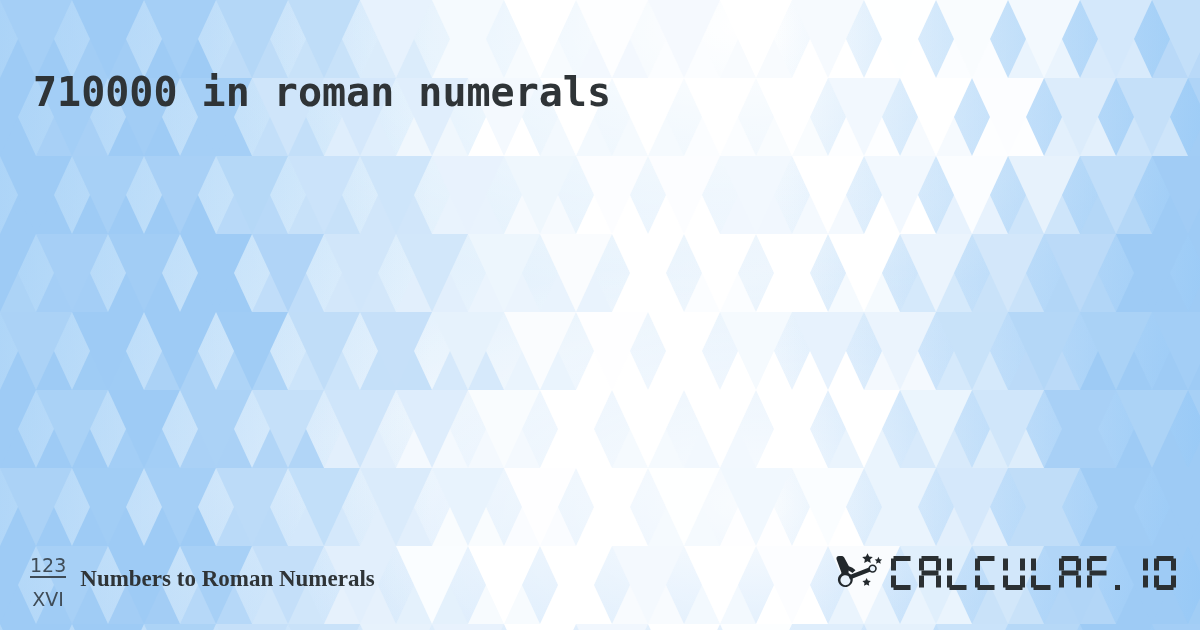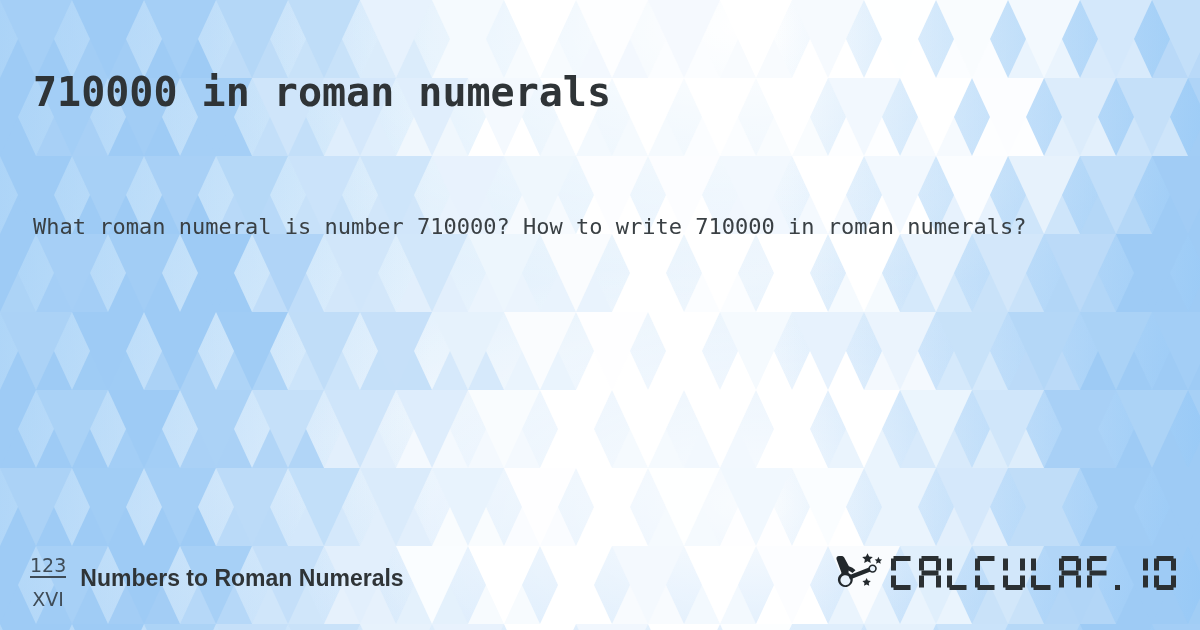--- a/index.html
+++ b/index.html
@@ -104,21 +104,21 @@
   .logo-frac .den {
     font-size: 19px;
     letter-spacing: 0px;
     padding-top: 12px;
   }
   .footer-title {
     font-size: 23px;
     font-weight: bold;
     color: #2f3437;
     white-space: nowrap;
-    font-family: Liberation Sans, sans-serif;
+    font-family: Liberation Serif, serif;
   }
 
   .brand {
     position: absolute;
     right: 18px;
     top: 2px;
     display: flex;
     align-items: center;
   }
   .brand-icon {
@@ -655,21 +655,20 @@
         <polygon points="1260,858 1224,780 1296,780" fill="rgb(163,205,245)"></polygon>
         <polygon points="1332,780 1296,858 1368,858" fill="rgb(158,203,245)"></polygon>
         <polygon points="1332,858 1296,780 1368,780" fill="rgb(166,207,246)"></polygon>
       </g>
   </svg>
 
   <div id="content">
 
     <h1 class="page-title">710000 in roman numerals</h1>
 
-    <p class="description">What roman numeral is number 710000? How to write 710000 in roman numerals?</p>
 
 
     <div class="footer">
 
       <div class="footer-left">
         <span class="logo-frac">
           <span class="num">123</span>
           <span class="den">XVI</span>
         </span>
         <span class="footer-title">Numbers to Roman Numerals</span>

